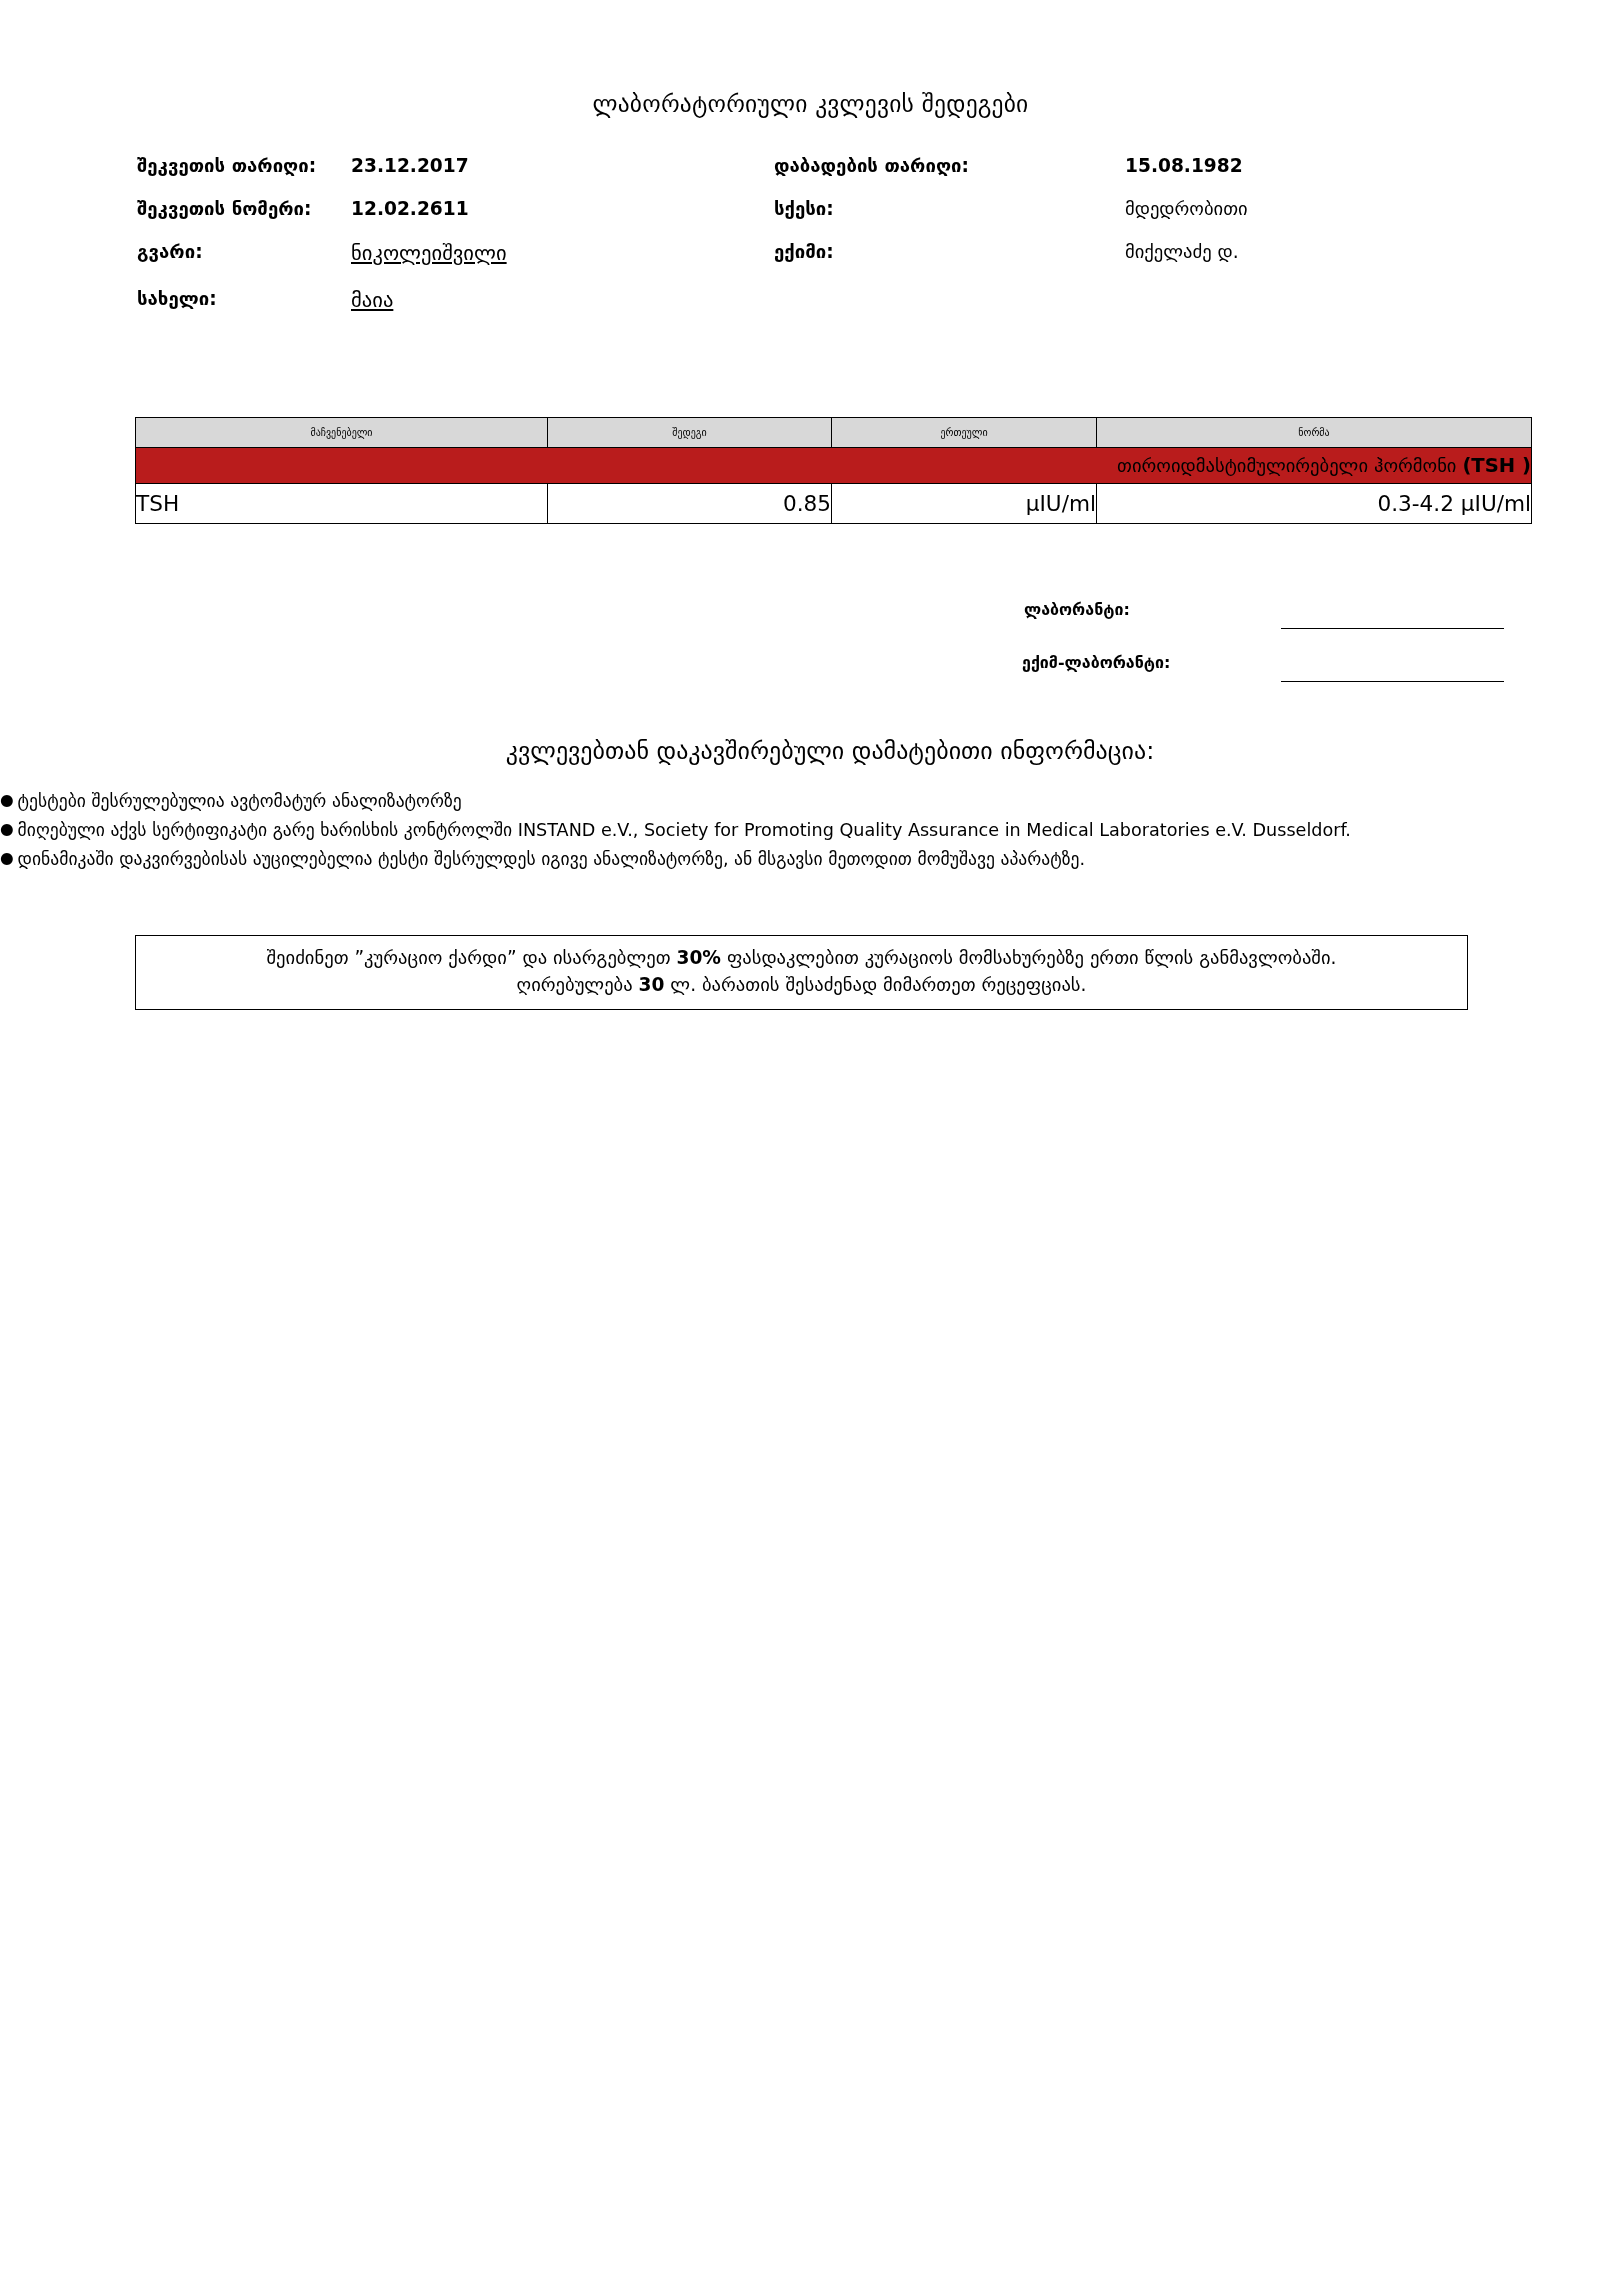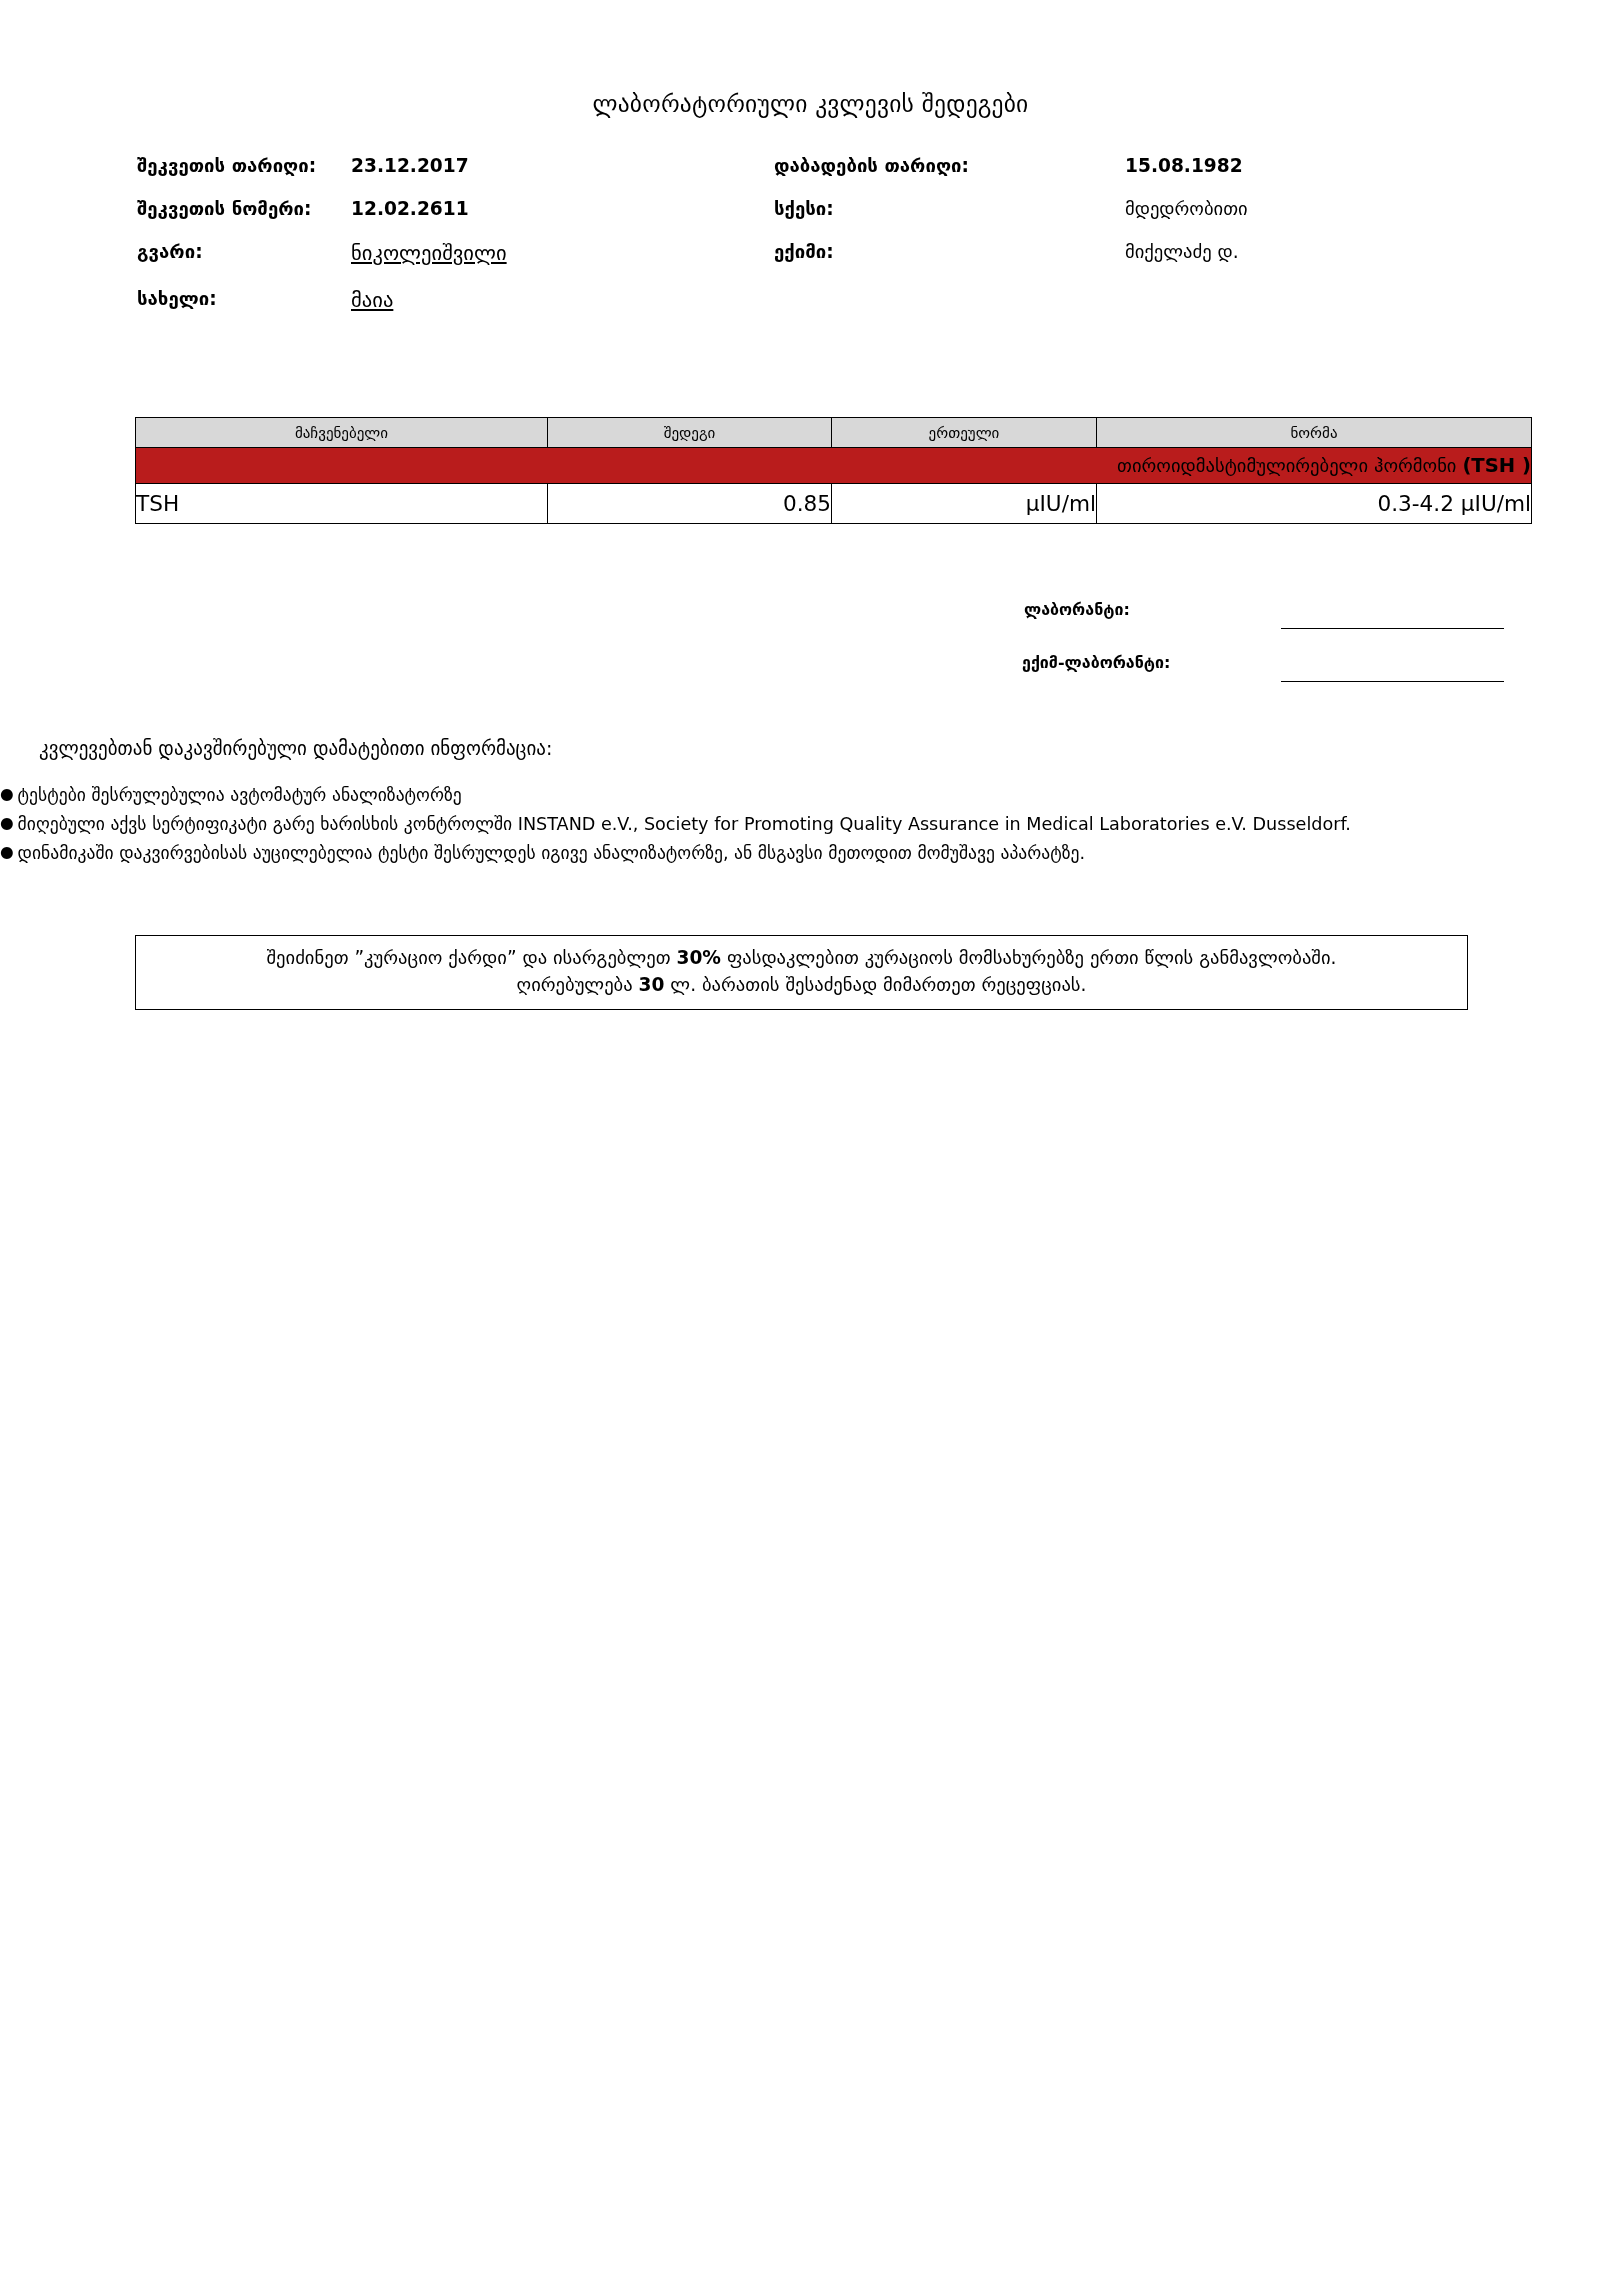--- a/index.html
+++ b/index.html
@@ -80,21 +80,21 @@
     table-layout: fixed;
   }
   .results-table th,
   .results-table td {
     border: 1px solid #000000;
     padding: 0;
     font-weight: normal;
   }
   .results-table thead th {
     background: #d8d8d8;
-    font-size: 15px;
+    font-size: 10px;
     height: 29px;
     text-align: center;
     vertical-align: middle;
     font-weight: normal;
   }
   .group-row td {
     background: #b91c1c;
     font-size: 18.6px;
     height: 35px;
     padding-left: 7.8px;
@@ -136,21 +136,22 @@
   .sln2 { left: 1281px; top: 80px; }
 
   
   .notes {
     position: absolute;
     left: 0;
     top: 647px;
     width: 100%;
   }
   .notes-title {
-    font-size: 19px;
+    text-align: center;
+    font-size: 24px;
     margin-bottom: 23.5px;
     padding-left: 39px;
   }
   .note-item {
     font-size: 17.6px;
     line-height: 1.38;
     margin: 0 0 4.9px 0;
     padding-right: 88px;
   }
   .bullet {

